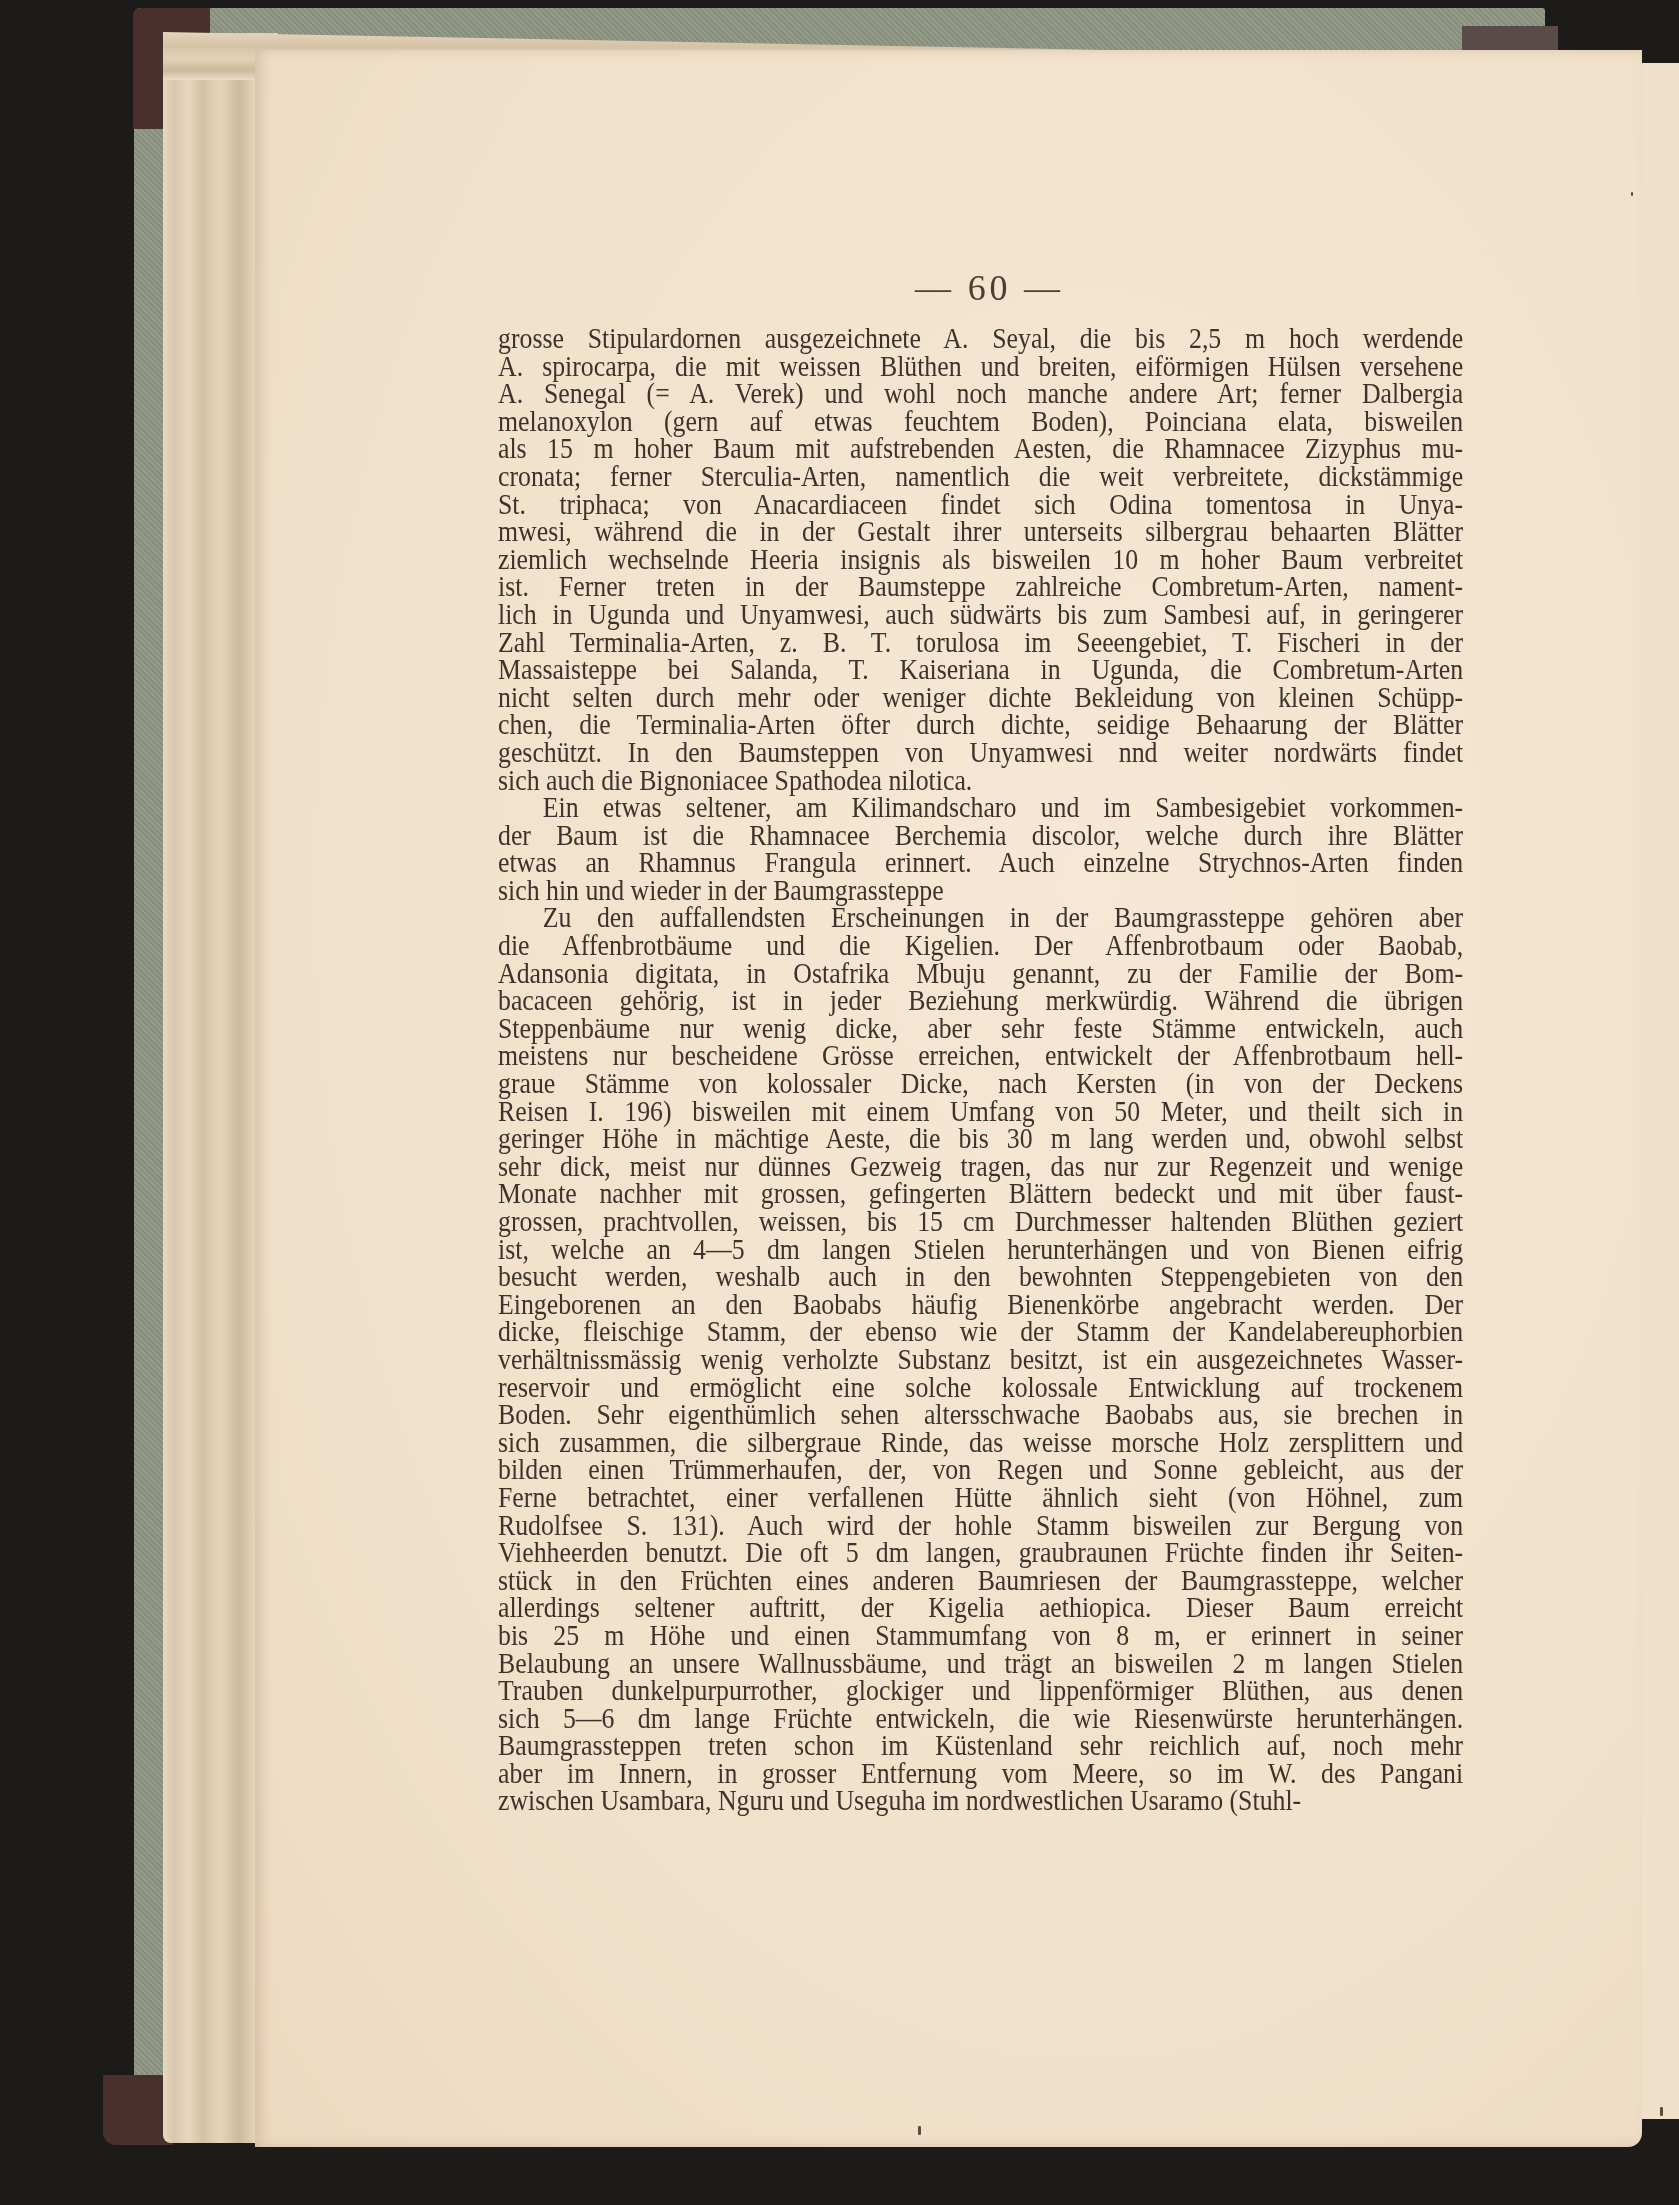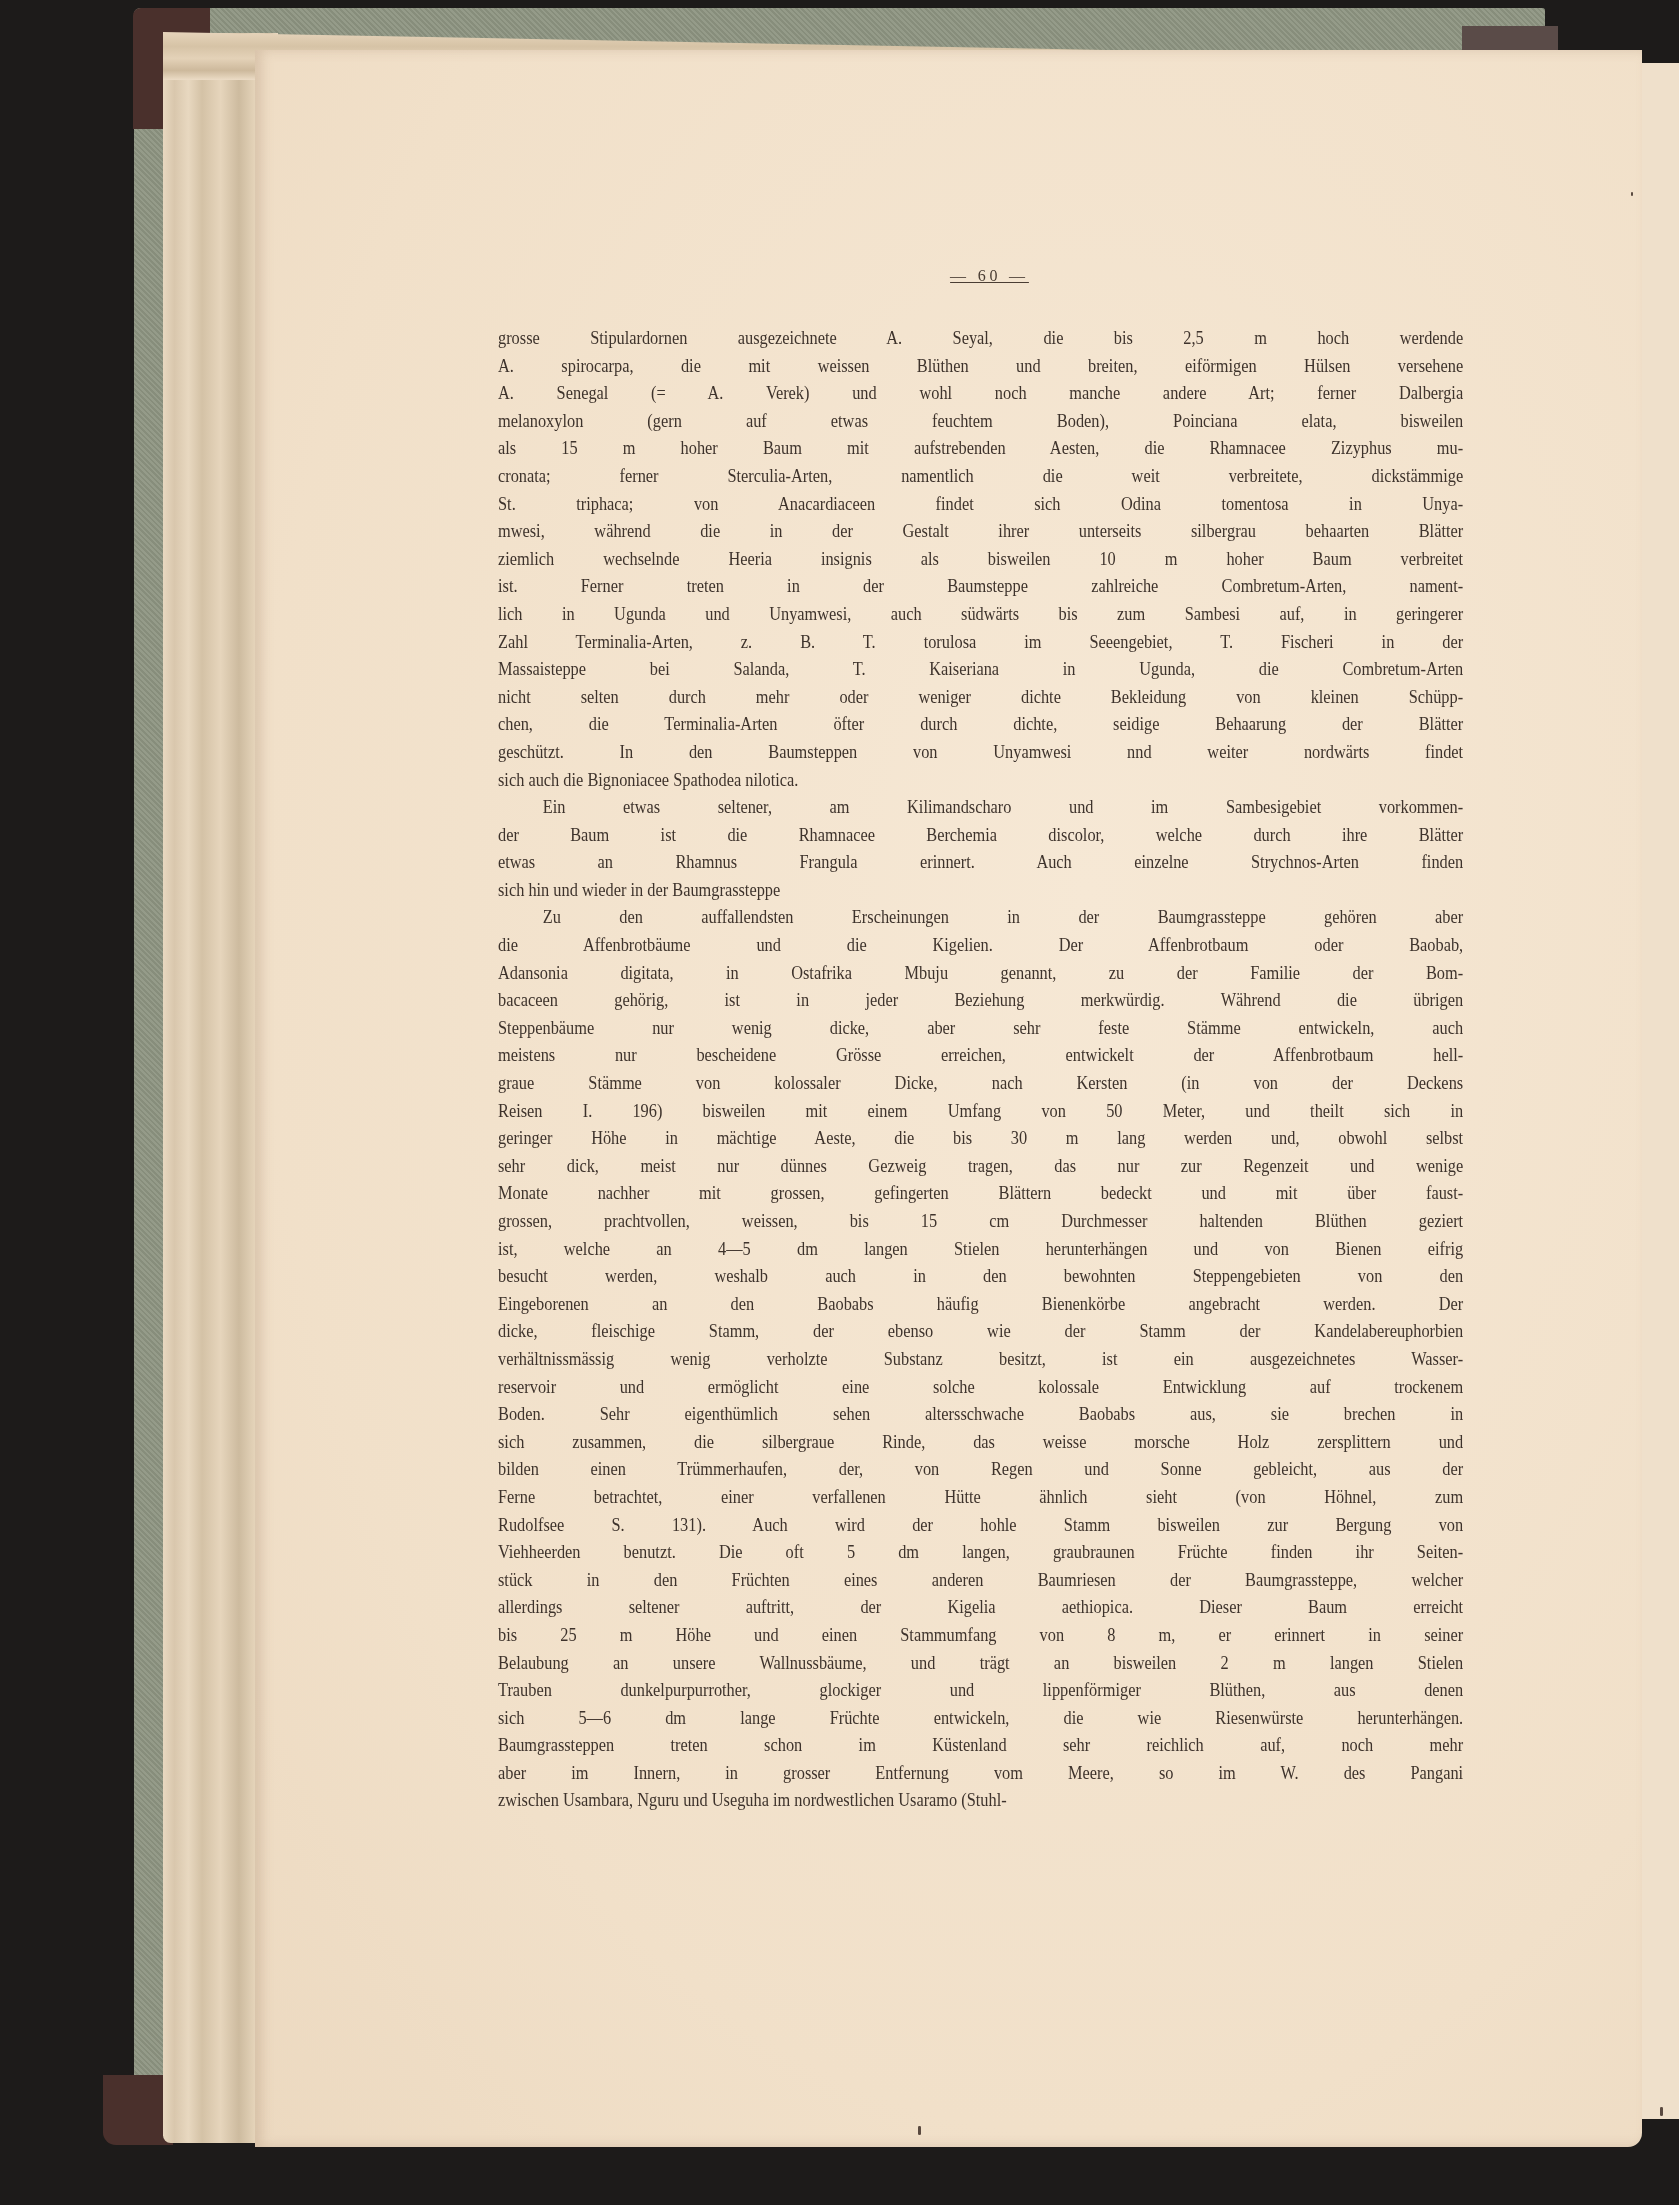--- a/index.html
+++ b/index.html
@@ -43,26 +43,26 @@
       border-radius: 0 0 14px 0;
       box-shadow: inset 6.4px 0 11.5px rgba(150,120,90,0.25);
     }
     .page-fold {
       position: absolute; left: 1634px; top: 63px; width: 45px; height: 2056px;
       background: #efe0cb;
       border-left: 1.3px solid #d9c7ad;
     }
     .page-header {
       position: absolute; left: 830px; top: 267px; width: 319px; text-align: center;
-      color: #4a3d33; font-size: 16px; letter-spacing: 3.8px; text-decoration: underline;
+      color: #4a3d33; font-size: 36px; letter-spacing: 3.8px;
     }
     .text-block {
       position: absolute; left: 498px; top: 324px; width: 965px;
       color: #3e332c;
-      font-size: 19px;
+      font-size: 30px;
       line-height: 27.6px;
     }
     .line {
       display: block; white-space: nowrap;
       text-align: justify; text-align-last: justify;
       height: 27.6px;
       transform: scaleX(0.86); transform-origin: left center;
       width: 116.3%;
     }
     .line.indent { padding-left: 52px; box-sizing: border-box; }

